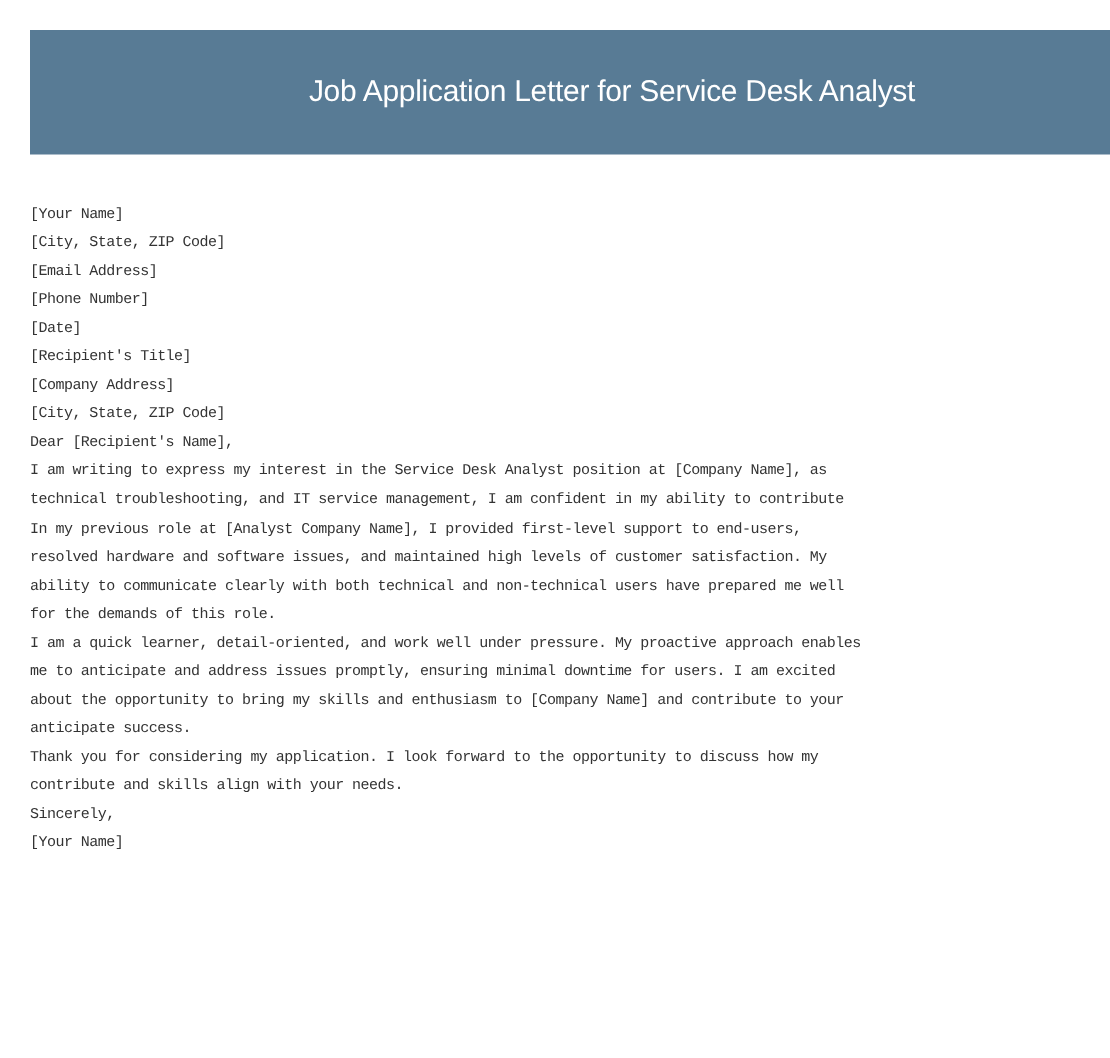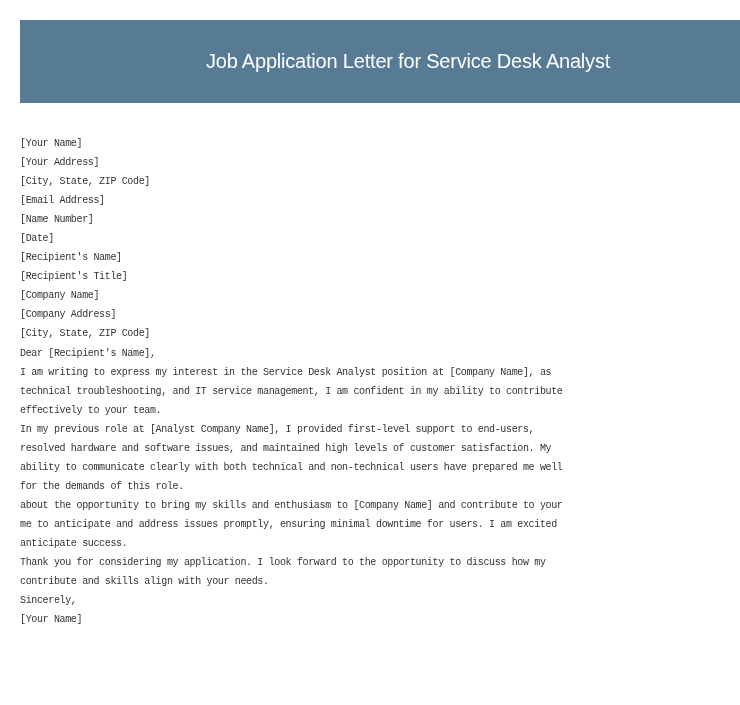--- a/index.html
+++ b/index.html
@@ -22,49 +22,46 @@
 </head>
 <body>
 
 <div class="header">
   <h1>Job Application Letter for Service Desk Analyst</h1>
 </div>
 
 <div class="letter">
   <div>
     <div class="line">[Your Name]</div>
-    <div class="line">[Your Address]</div>
     <div class="line">[City, State, ZIP Code]</div>
     <div class="line">[Email Address]</div>
-    <div class="line">[Name Number]</div>
+    <div class="line">[Phone Number]</div>
     <div class="line">[Date]</div>
   </div>
   <div>
-    <div class="line">[Recipient's Name]</div>
     <div class="line">[Recipient's Title]</div>
-    <div class="line">[Company Name]</div>
     <div class="line">[Company Address]</div>
     <div class="line">[City, State, ZIP Code]</div>
   </div>
   <div class="line">Dear [Recipient's Name],</div>
 
   <div>
     <div class="line">I am writing to express my interest in the Service Desk Analyst position at [Company Name], as</div>
     <div class="line">technical troubleshooting, and IT service management, I am confident in my ability to contribute</div>
-    <div class="line">effectively to your team.</div>
   </div>
   <div>
     <div class="line">In my previous role at [Analyst Company Name], I provided first-level support to end-users,</div>
     <div class="line">resolved hardware and software issues, and maintained high levels of customer satisfaction. My</div>
     <div class="line">ability to communicate clearly with both technical and non-technical users have prepared me well</div>
     <div class="line">for the demands of this role.</div>
   </div>
   <div>
+    <div class="line">I am a quick learner, detail-oriented, and work well under pressure. My proactive approach enables</div>
+    <div class="line">me to anticipate and address issues promptly, ensuring minimal downtime for users. I am excited</div>
     <div class="line">about the opportunity to bring my skills and enthusiasm to [Company Name] and contribute to your</div>
-    <div class="line">me to anticipate and address issues promptly, ensuring minimal downtime for users. I am excited</div>
     <div class="line">anticipate success.</div>
   </div>
   <div>
     <div class="line">Thank you for considering my application. I look forward to the opportunity to discuss how my</div>
     <div class="line">contribute and skills align with your needs.</div>
   </div>
   <div class="line">Sincerely,</div>
   <div class="line">[Your Name]</div>
 </div>
 

